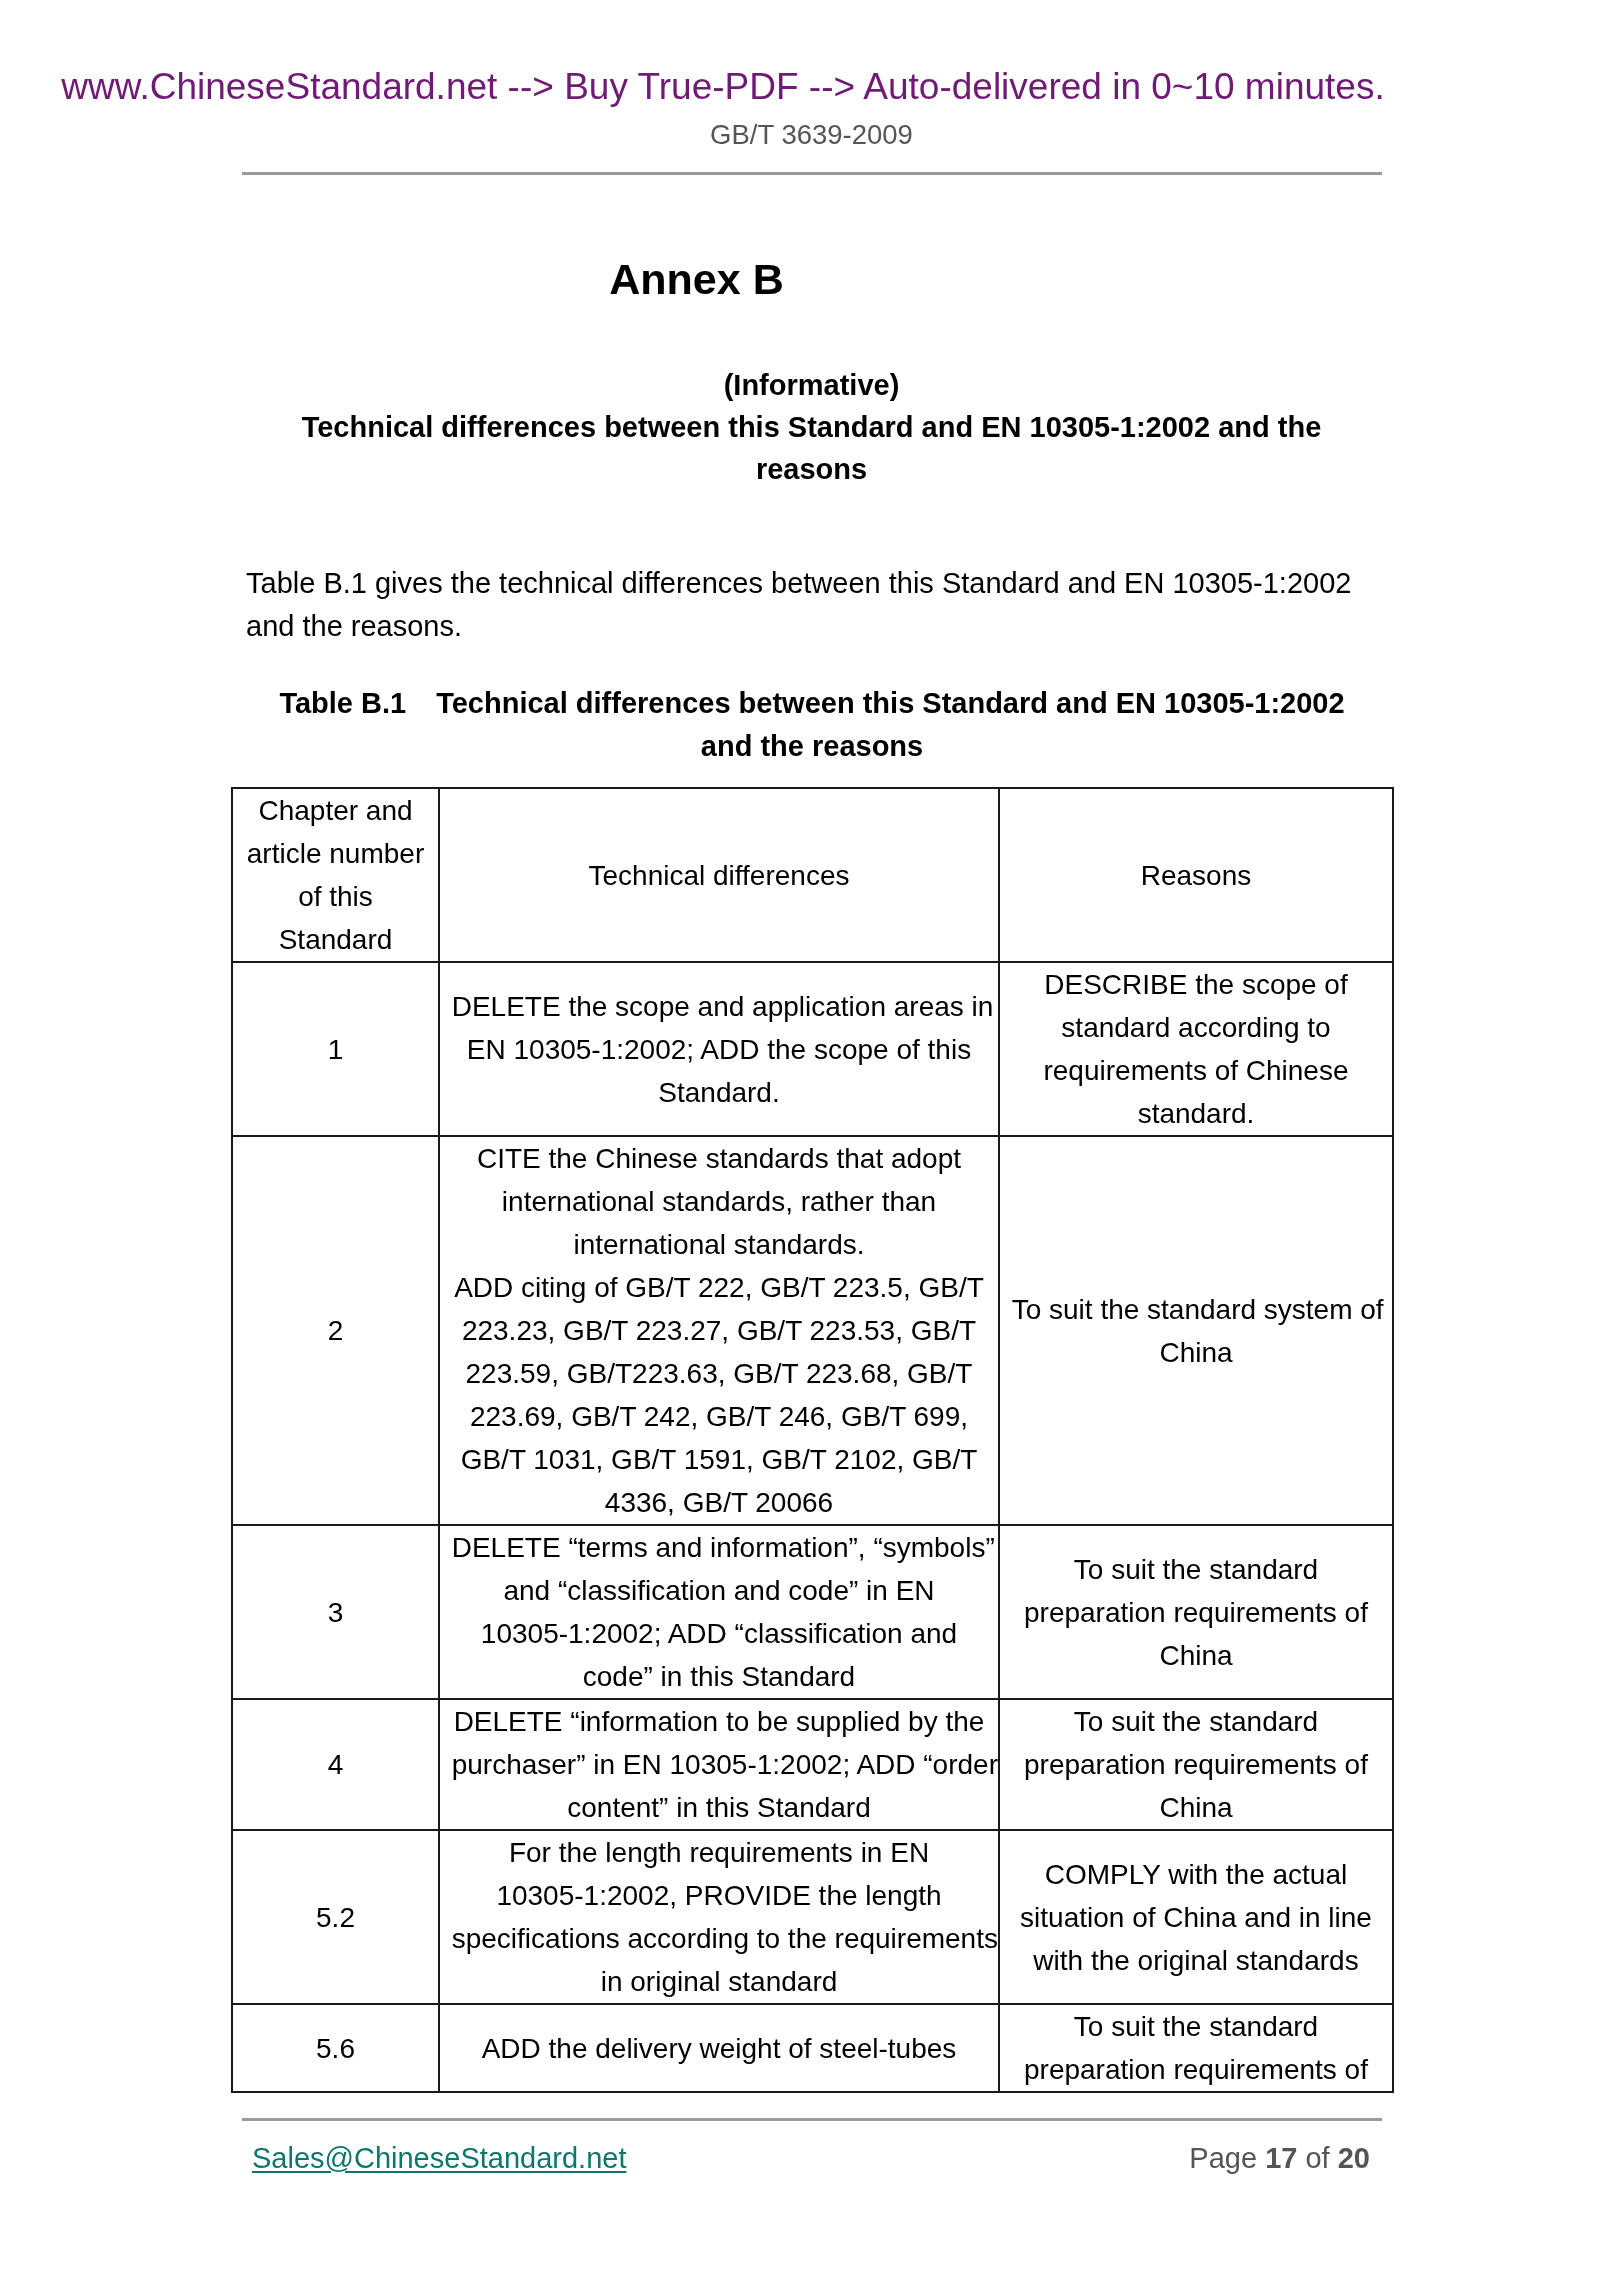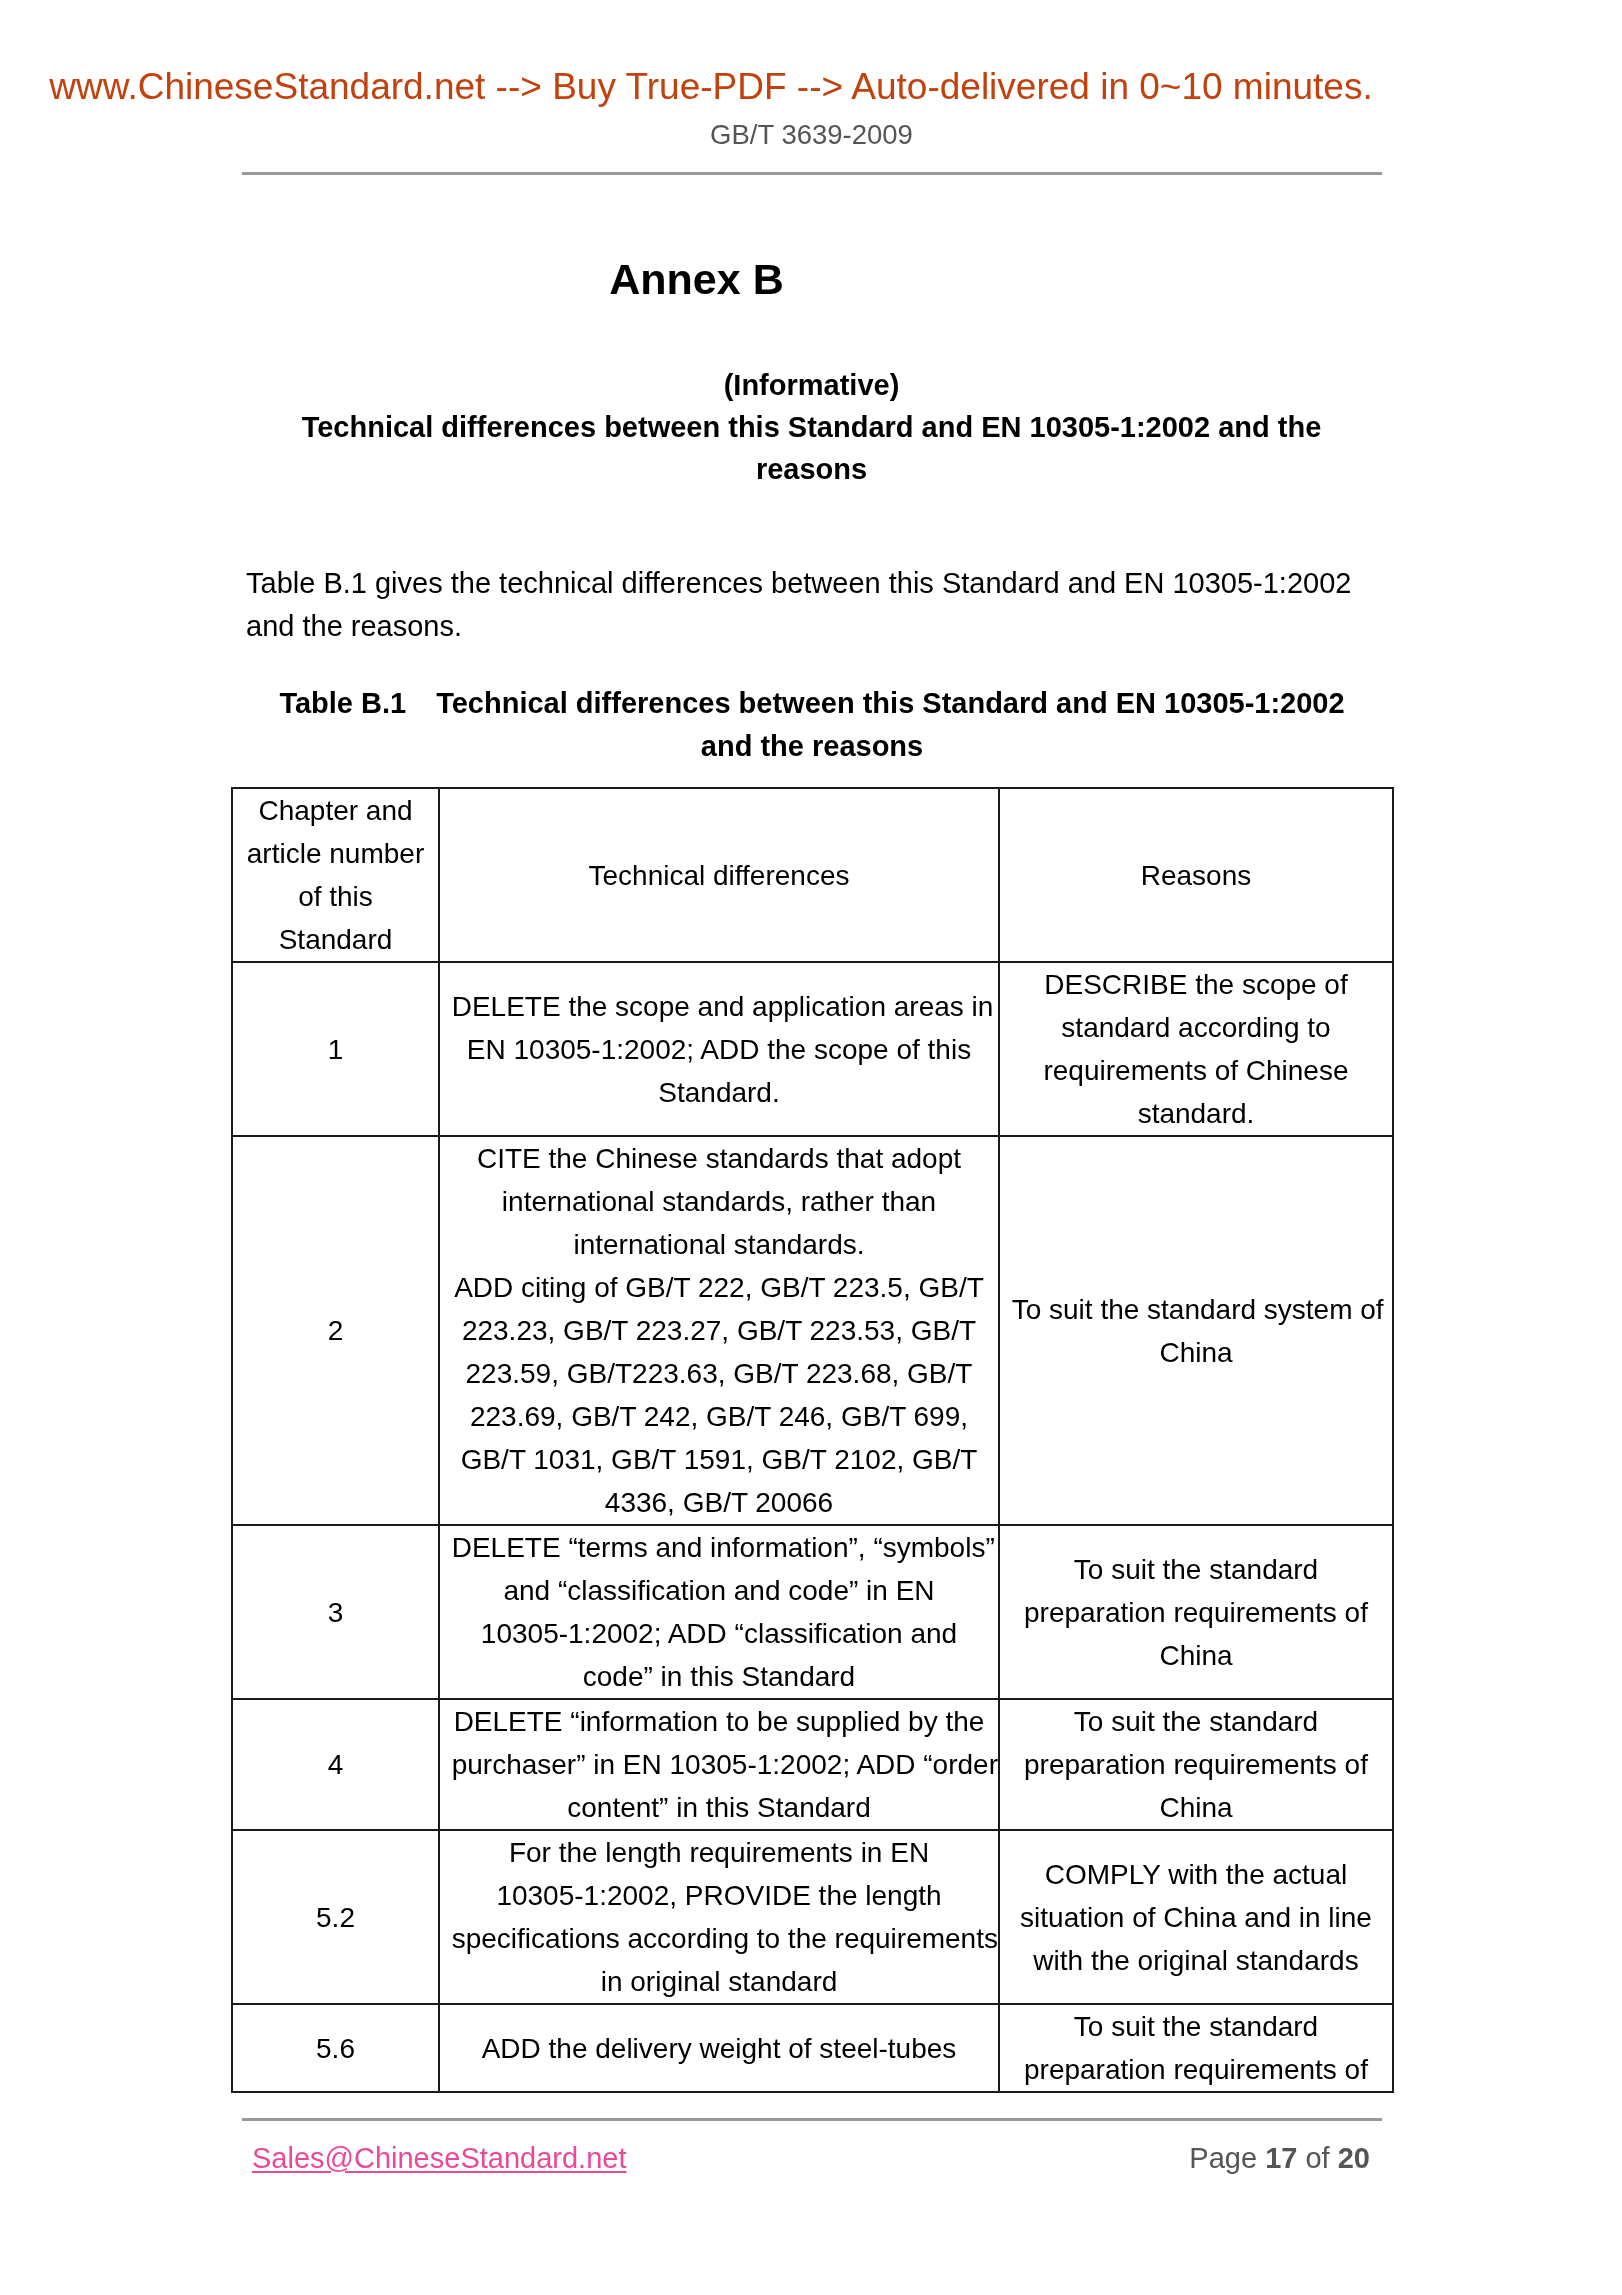--- a/index.html
+++ b/index.html
@@ -2,22 +2,22 @@
 <html style="font-size:13.3px"><head>
 <meta charset="utf-8">
 <style>
   html, body { margin: 0; padding: 0; background: #ffffff; }
   body {
     width: 1623px; height: 2295px; position: relative; overflow: hidden;
     font-family: "Liberation Sans", sans-serif; color: #000;
   }
   .abs { position: absolute; }
   .hdr-line1 {
-    left: 0; width: 1422px; top: 65px; text-align: center;
-    font-size: 37px; line-height: 43px; color: #c2410c; white-space: nowrap;
+    left: 12px; width: 1422px; top: 65px; text-align: center;
+    font-size: 37px; line-height: 43px; color: #701a75; white-space: nowrap;
   }
   .hdr-line2 {
     left: 0; width: 1623px; top: 118px; text-align: center;
     font-size: 27.5px; line-height: 33px; color: #555555;
   }
   .rule { height: 2.5px; background: #9a9a9a; left: 242px; width: 1140px; }
   .annex-title {
     left: 0; width: 1393px; top: 253px; text-align: center;
     font-size: 43px; font-weight: bold; line-height: 52px;
   }
@@ -40,21 +40,21 @@
   }
   table.diff td {
     border: 2.5px solid #1a1a1a; text-align: center; vertical-align: middle;
     padding: 0 11.7px; box-sizing: border-box; overflow: hidden;
   }
   table.diff col.c1 { width: 207px; }
   table.diff col.c2 { width: 560px; }
   table.diff col.c3 { width: 394px; }
   .footer-email {
     left: 252px; top: 2141px; font-size: 29px; line-height: 35px;
-    color: #ec4899; text-decoration: underline; text-underline-offset: 2.5px;
+    color: #0f766e; text-decoration: underline; text-underline-offset: 2.5px;
   }
   .footer-page {
     right: 253px; top: 2141px; font-size: 29px; line-height: 35px;
     color: #555555; white-space: nowrap;
   }
   .footer-page b { font-weight: bold; }
 </style>
 </head>
 <body>
 

